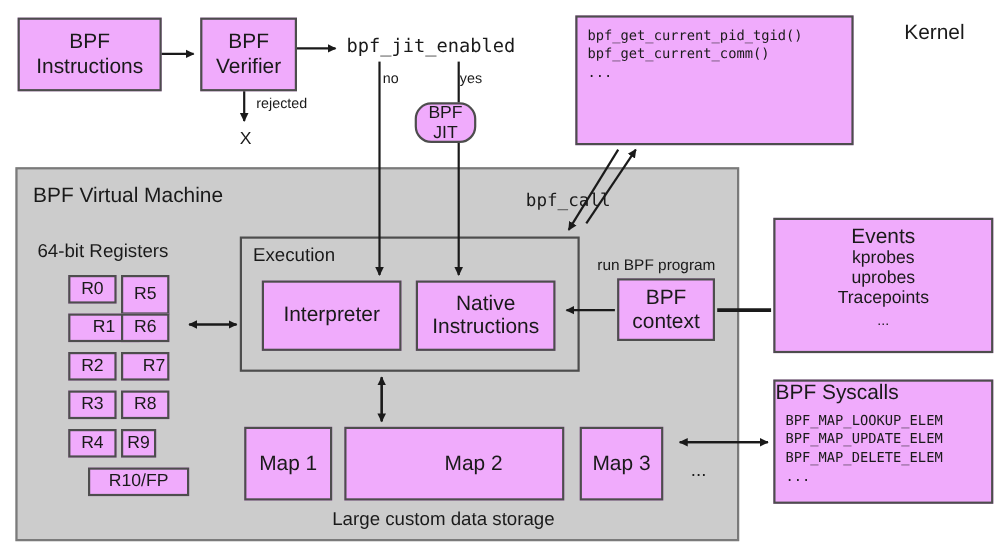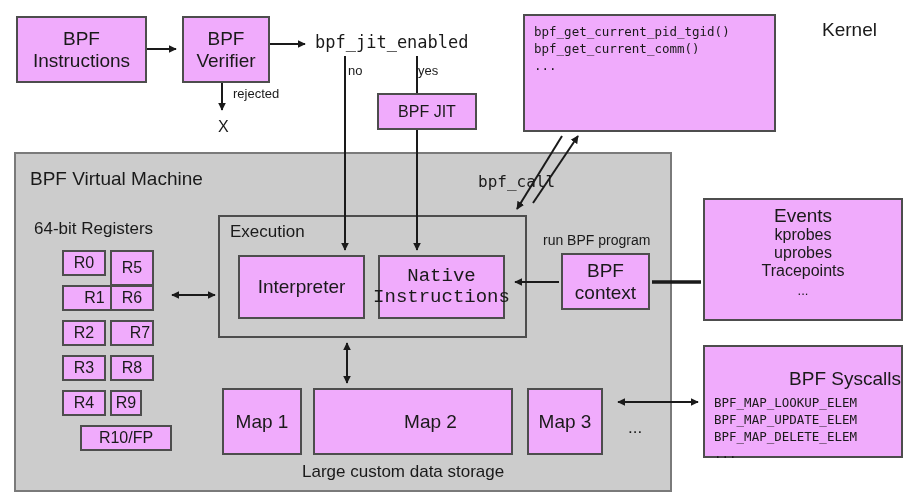--- a/index.html
+++ b/index.html
@@ -43,21 +43,21 @@
   <div class="box" style="left:182px;top:16px;width:88px;height:67px;">
     <div class="ttl">BPF</div>
     <div class="ttl">Verifier</div>
   </div>
 
   <div class="plain mono" style="left:315px;top:32px;font-size:17px;">bpf_jit_enabled</div>
 
   <div class="lbl" style="left:348px;top:63px;">no</div>
   <div class="lbl" style="left:418px;top:63px;">yes</div>
 
-  <div class="box" style="left:377px;top:93px;width:100px;height:37px;">
+  <div class="box" style="left:377px;top:93px;width:56px;height:37px;border-radius:15px;">
     <div class="mid">BPF JIT</div>
   </div>
 
   <div class="lbl" style="left:233px;top:86px;">rejected</div>
   <div class="plain" style="left:218px;top:118px;font-size:16px;">X</div>
 
   <div class="box" style="left:523px;top:14px;width:253px;height:118px;align-items:stretch;justify-content:flex-start;">
     <div class="boxlist" style="margin-top:8px;">
       <div class="blrow mono">bpf_get_current_pid_tgid()</div>
       <div class="blrow mono">bpf_get_current_comm()</div>
@@ -107,21 +107,21 @@
       <div class="mid">R10/FP</div>
     </div>
 
   <div class="vm" style="left:218px;top:215px;width:309px;height:123px;background:#cccccc;border-color:#4d4d4d;"></div>
   <div class="plain" style="left:230px;top:222px;font-size:17px;">Execution</div>
 
   <div class="box" style="left:238px;top:255px;width:127px;height:64px;">
     <div class="ttl">Interpreter</div>
   </div>
 
-  <div class="box" style="left:378px;top:255px;width:127px;height:64px;font-family:Liberation Mono, monospace;">
+  <div class="box" style="left:378px;top:255px;width:127px;height:64px;">
     <div class="ttl">Native</div>
     <div class="ttl">Instructions</div>
   </div>
 
   <div class="plain mono" style="left:478px;top:172px;font-size:16px;">bpf_call</div>
 
   <div class="box" style="left:222px;top:388px;width:80px;height:67px;">
     <div class="ttl">Map 1</div>
   </div>
   <div class="box" style="left:313px;top:388px;width:200px;height:67px;padding-left:35px;">
@@ -142,21 +142,21 @@
 
   <div class="box" style="left:703px;top:198px;width:200px;height:123px;justify-content:flex-start;">
     <div class="ttl" style="margin-top:5px;">Events</div>
     <div class="mid">kprobes</div>
     <div class="mid">uprobes</div>
     <div class="mid">Tracepoints</div>
     <div class="sml" style="margin-top:4px;">...</div>
   </div>
 
   <div class="box" style="left:703px;top:345px;width:200px;height:113px;align-items:stretch;justify-content:flex-start;">
-    <div class="ttl" style="text-align:right;margin-top:21px;">BPF Syscalls</div>
+    <div class="ttl" style="text-align:left;margin-top:0;">BPF Syscalls</div>
     <div class="boxlist" style="margin-top:6px;">
       <div class="blrow mono">BPF_MAP_LOOKUP_ELEM</div>
       <div class="blrow mono">BPF_MAP_UPDATE_ELEM</div>
       <div class="blrow mono">BPF_MAP_DELETE_ELEM</div>
       <div class="blrow mono">...</div>
     </div>
   </div>
 
   <svg class="ov" viewBox="0 0 915 503">
     <defs>

